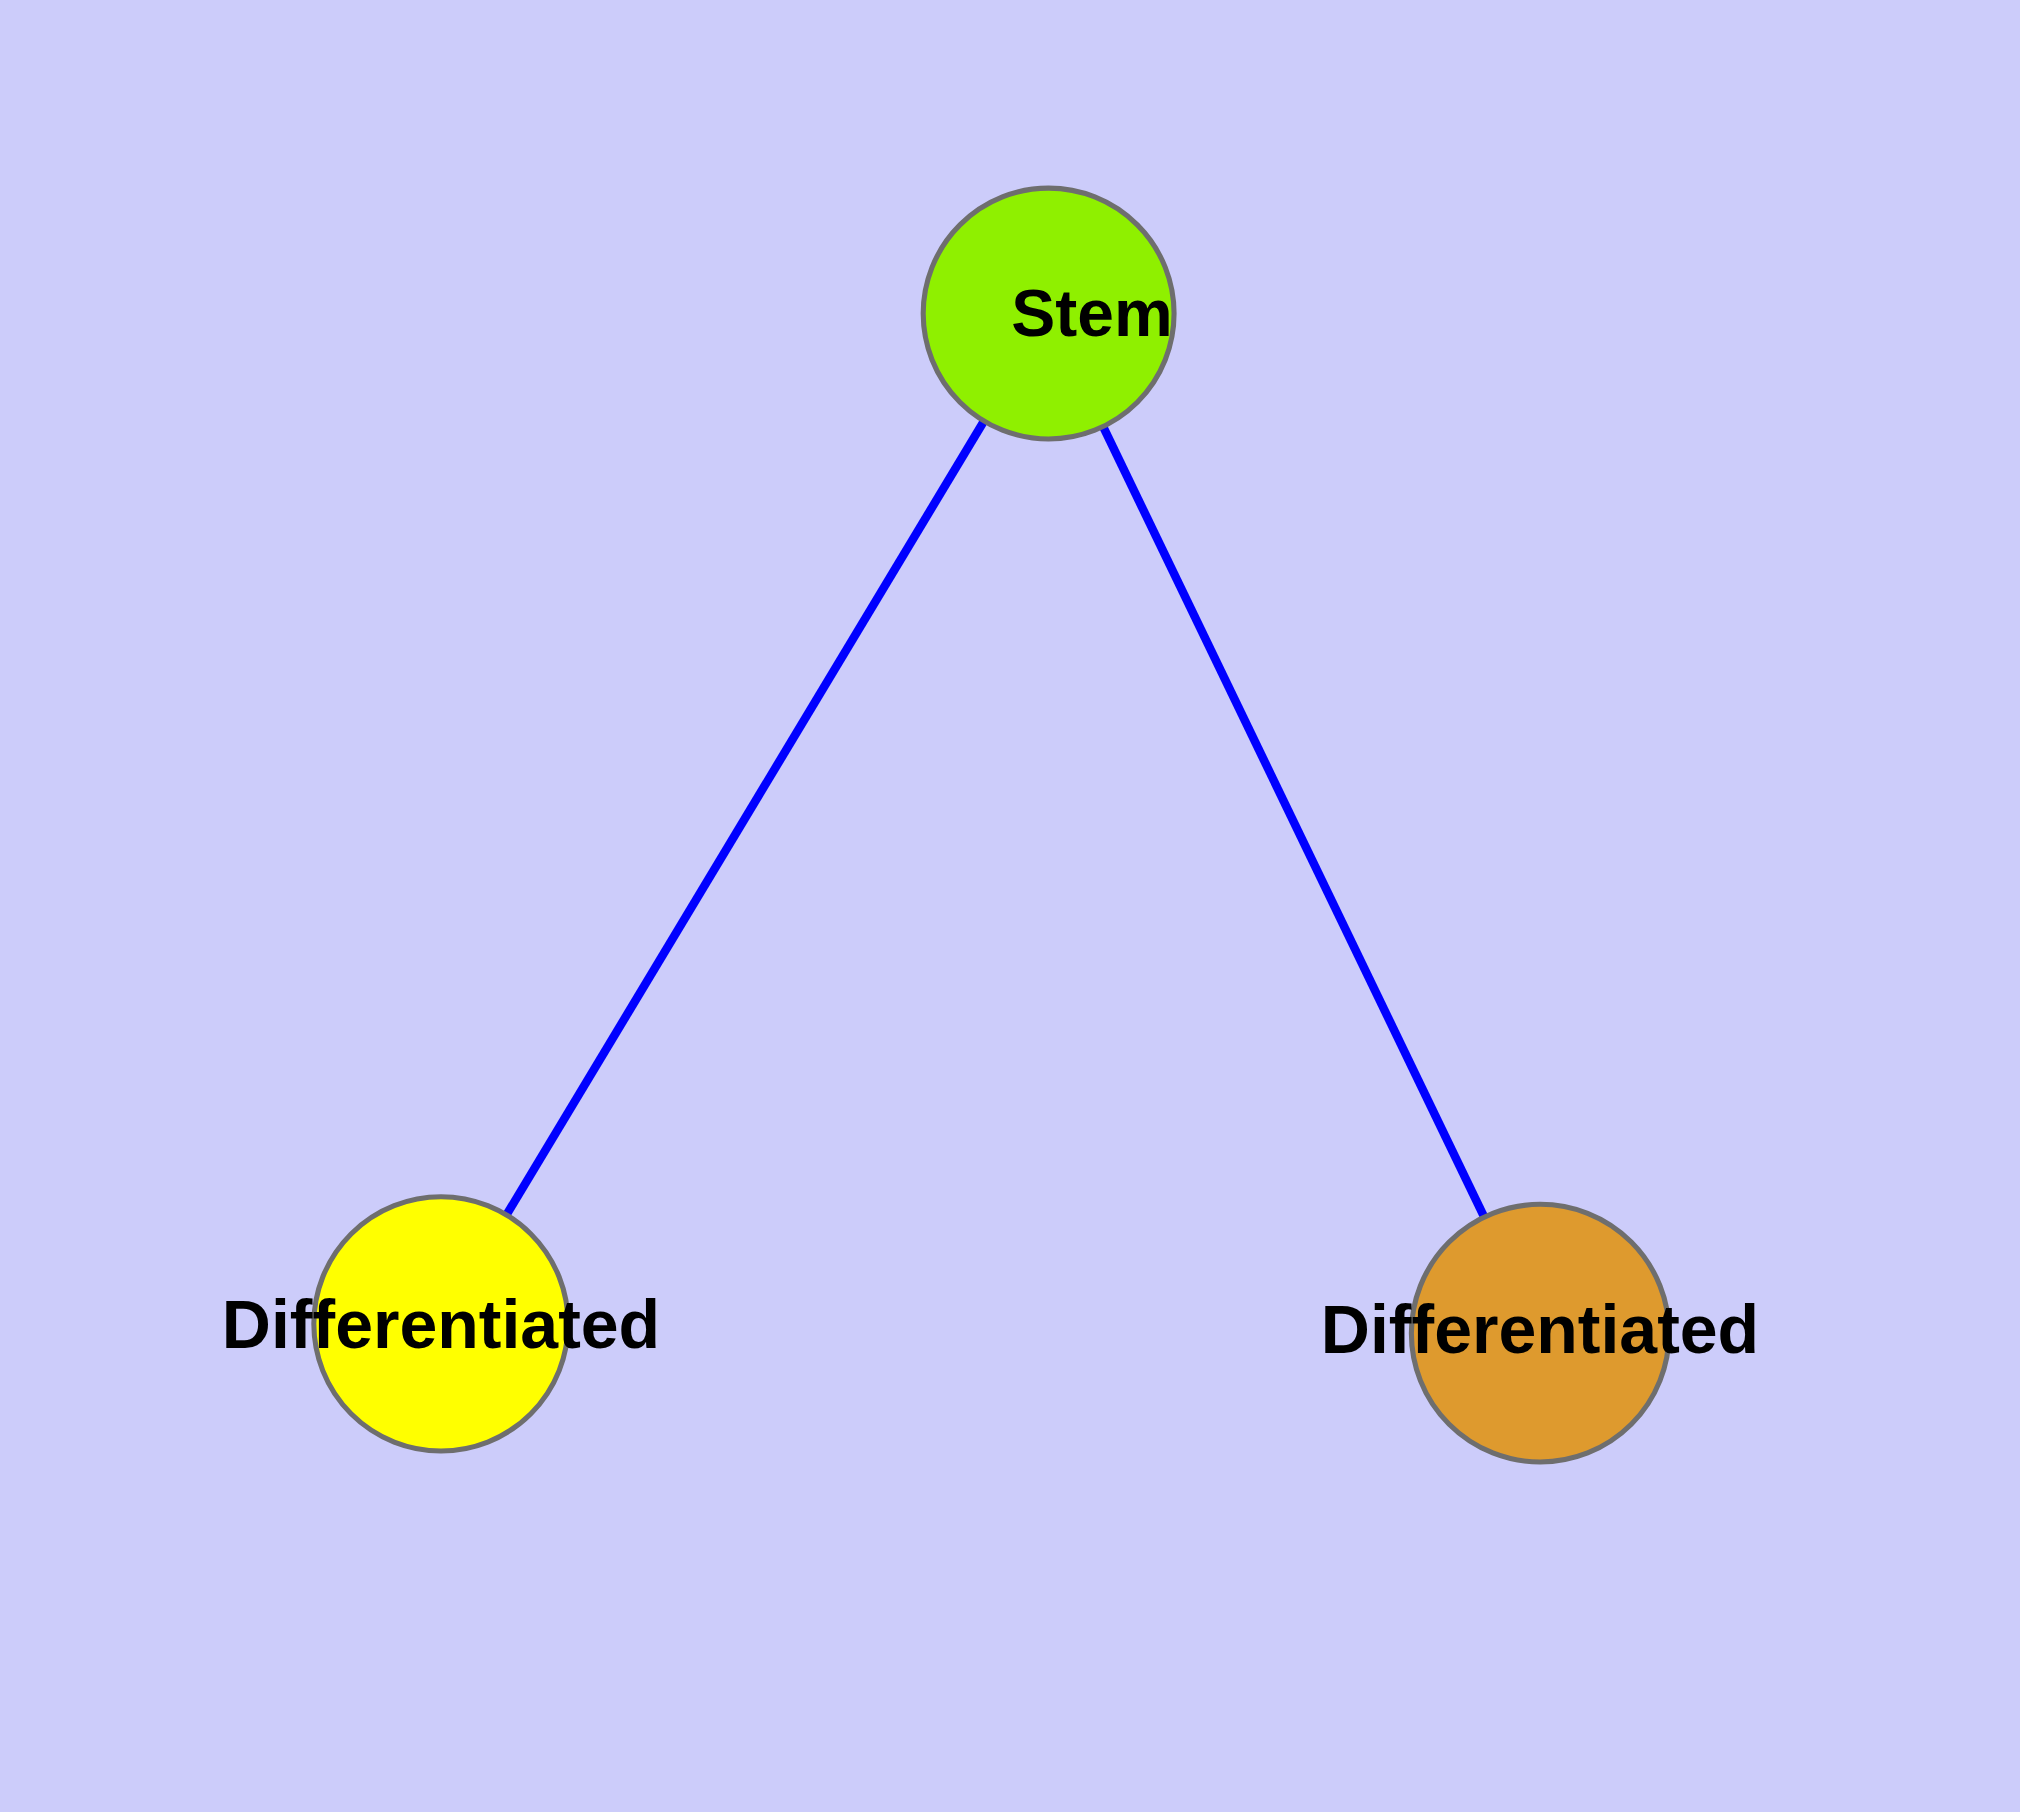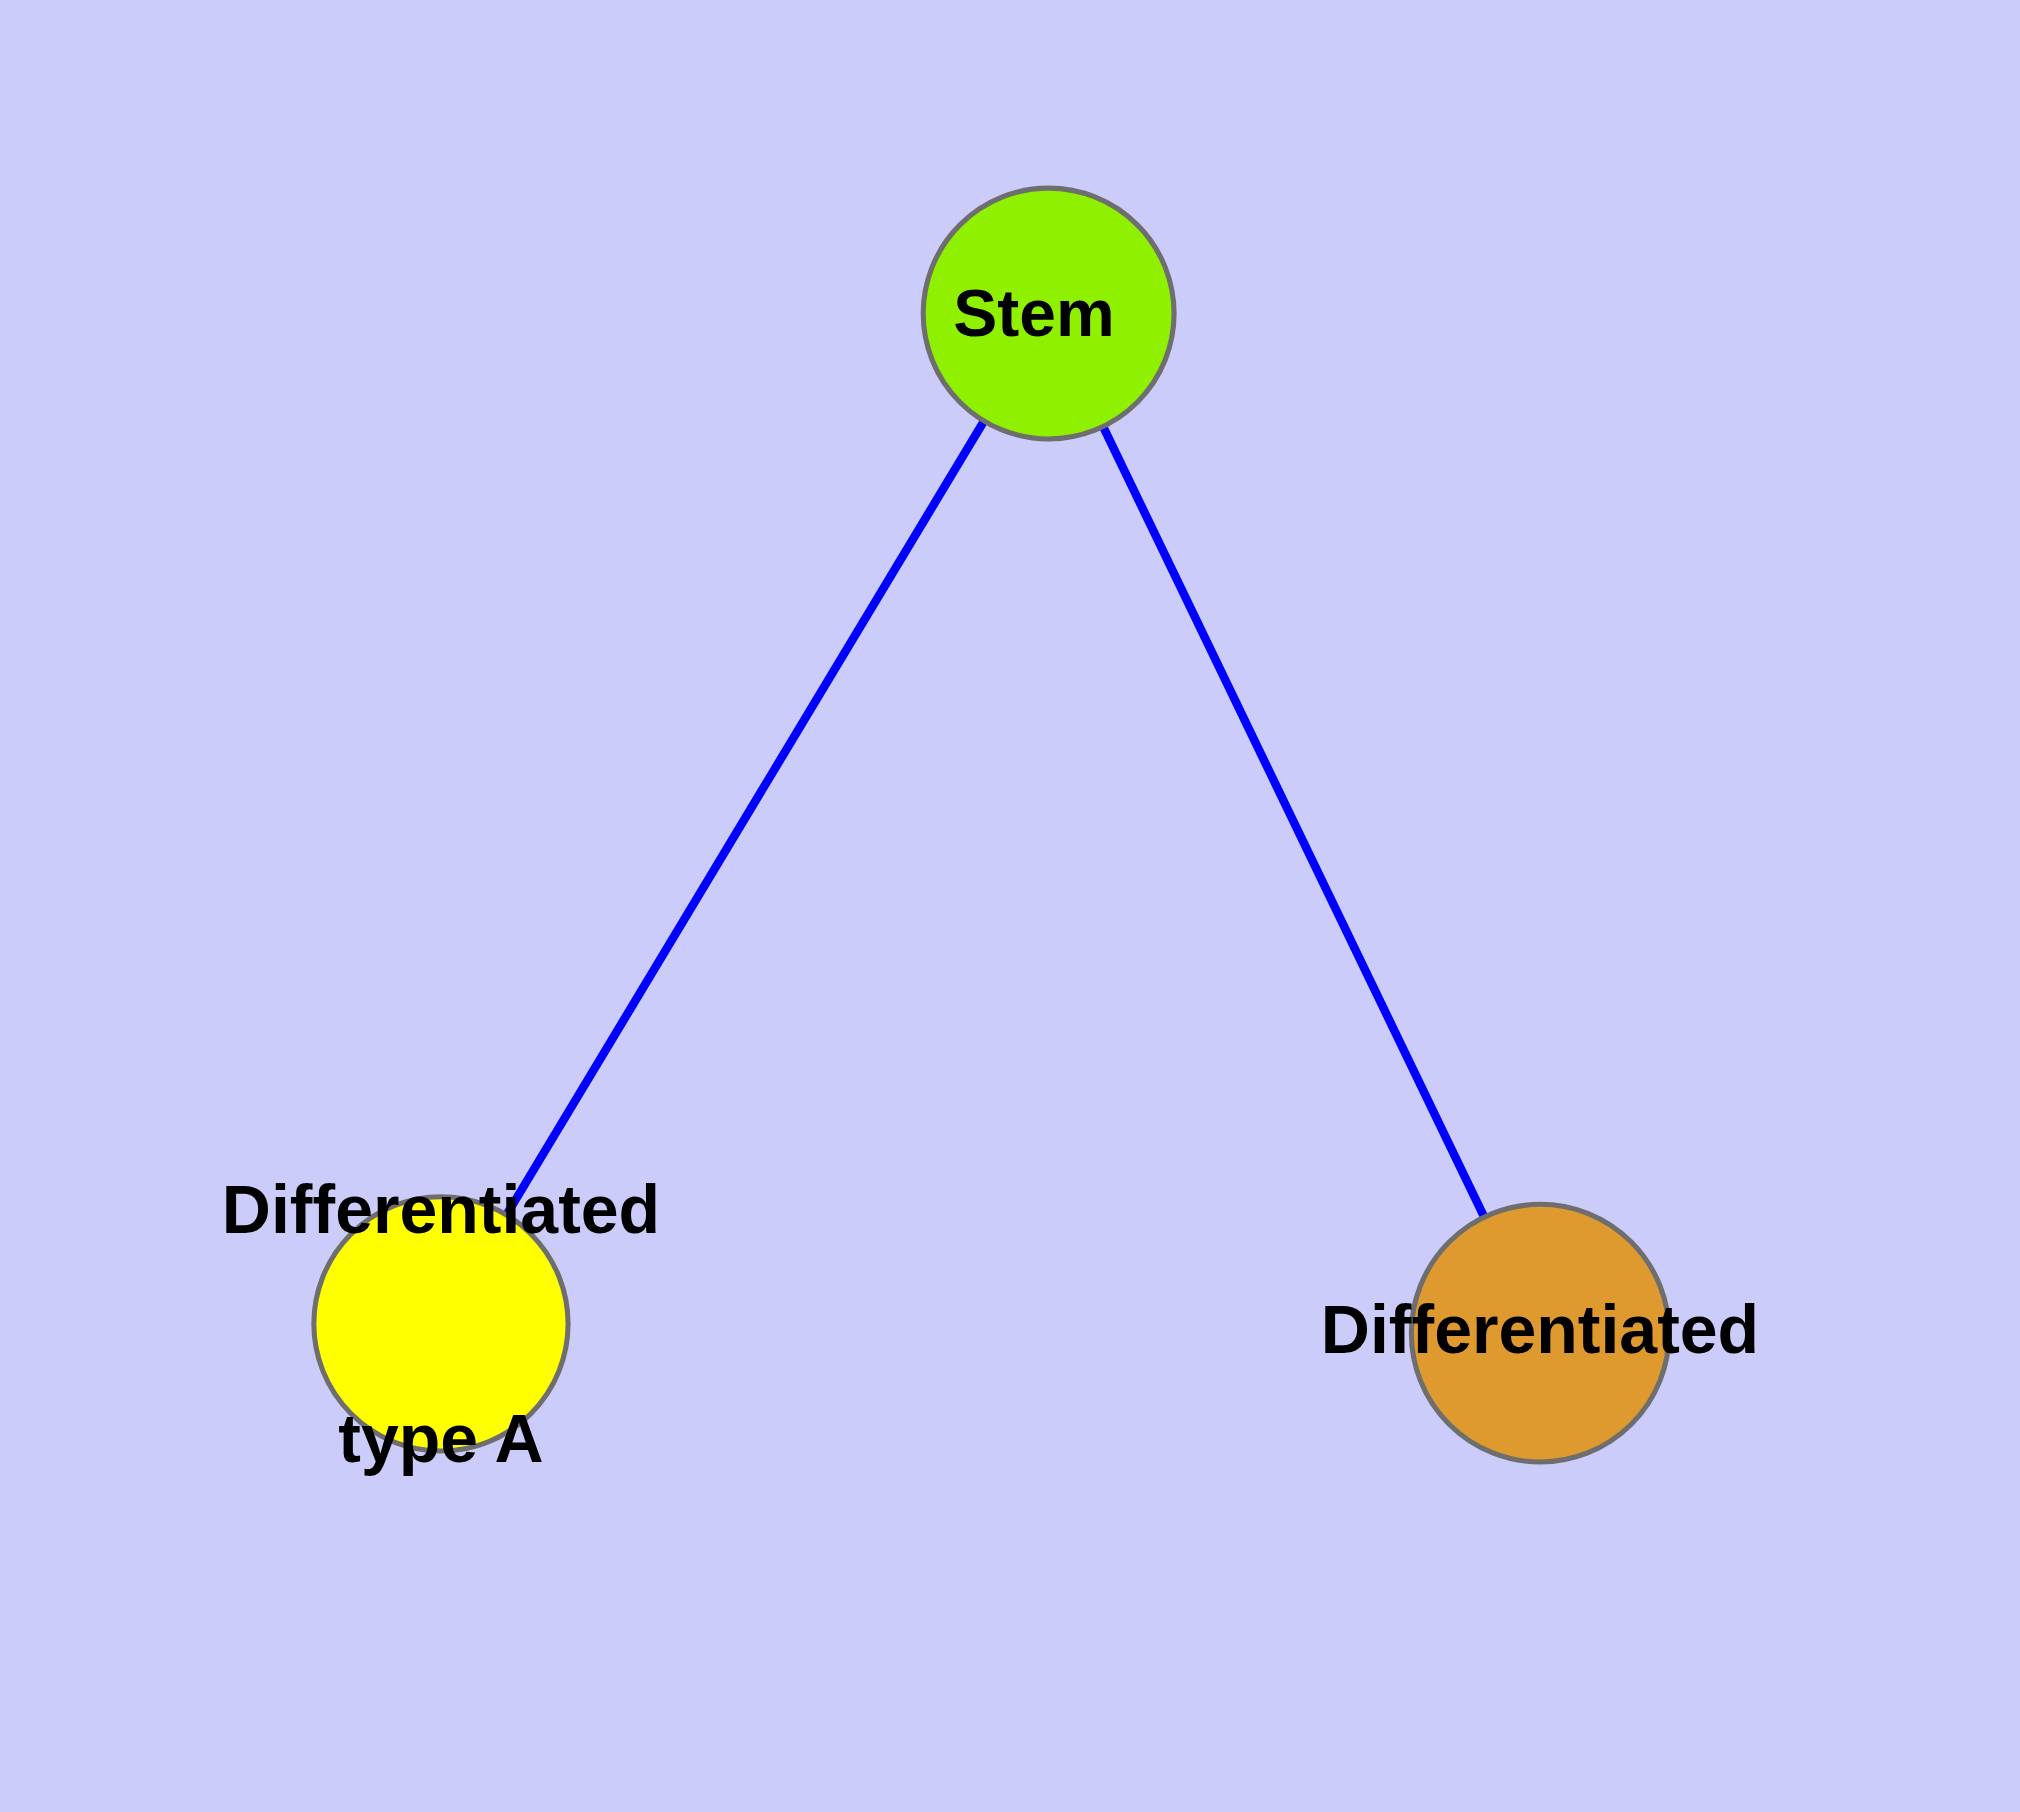--- a/index.html
+++ b/index.html
@@ -26,21 +26,21 @@
     position: absolute;
     text-align: center;
     font-weight: bold;
     color: #000000;
     white-space: pre;
     line-height: 1.12;
     pointer-events: none;
   }
   .label-stem {
     font-size: 66px;
-    left: 1034px;
+    left: 1092px;
     top: 314px;
     transform: translate(-50%, -50%);
   }
   .label-typea {
     font-size: 68px;
     left: 441px;
     top: 1324px;
     transform: translate(-50%, -50%);
   }
   .label-typeb {
@@ -66,21 +66,20 @@
       <circle cx="1237" cy="370" r="148" fill="#8ff000" stroke="#6e6e6e" stroke-width="6"></circle>
     </g>
   </svg>
 
   <div class="node-label label-stem">
     <div>Stem</div>
   </div>
 
   <div class="node-label label-typea">
     <div>Differentiated</div>
-    <div>type A</div>
   </div>
 
   <div class="node-label label-typeb">
     <div>Differentiated</div>
   </div>
 
 </div>
 
 
 </body></html>

